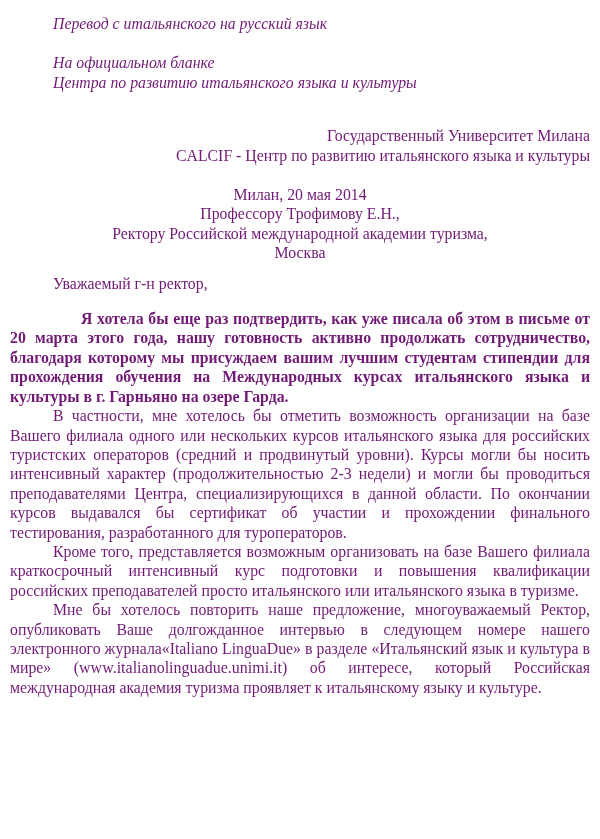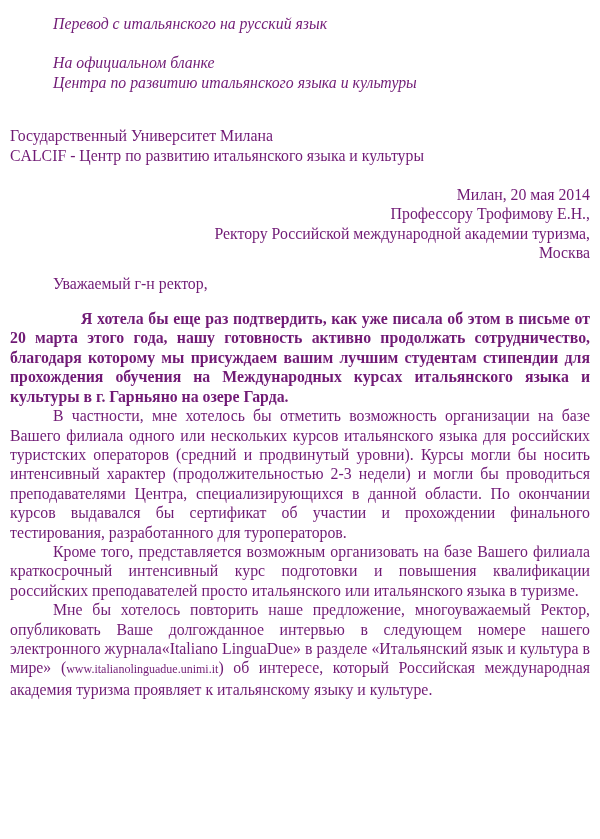--- a/index.html
+++ b/index.html
@@ -17,39 +17,39 @@
     overflow: hidden;
     -webkit-hyphens: none;
     hyphens: none;
   }
   .note-line {
     font-style: italic;
     margin-left: 43px;
   }
   .note-gap { margin-top: 20px; }
   .letterhead {
-    text-align: left;
+    text-align: right;
     margin-top: 34px;
   }
   .address-block {
-    text-align: right;
+    text-align: center;
     margin-top: 20px;
   }
   .salutation {
     text-indent: 43px;
     margin-top: 11px;
   }
   .body-paragraphs { margin-top: 16px; }
   .para {
     text-align: justify;
     text-indent: 43px;
     margin: 0;
   }
   .para.indent-lg { text-indent: 71px; font-weight: bold; }
-  .url-small { font-size: 12px; }
+  .url-small { font-size: 16px; }
   .closing-line { text-indent: 43px; }
 </style>
 </head>
 <body>
 
 <div class="page">
 
   <div>
     <div class="note-line">Перевод с итальянского на русский язык</div>
     <div class="note-line note-gap">На официальном бланке</div>

